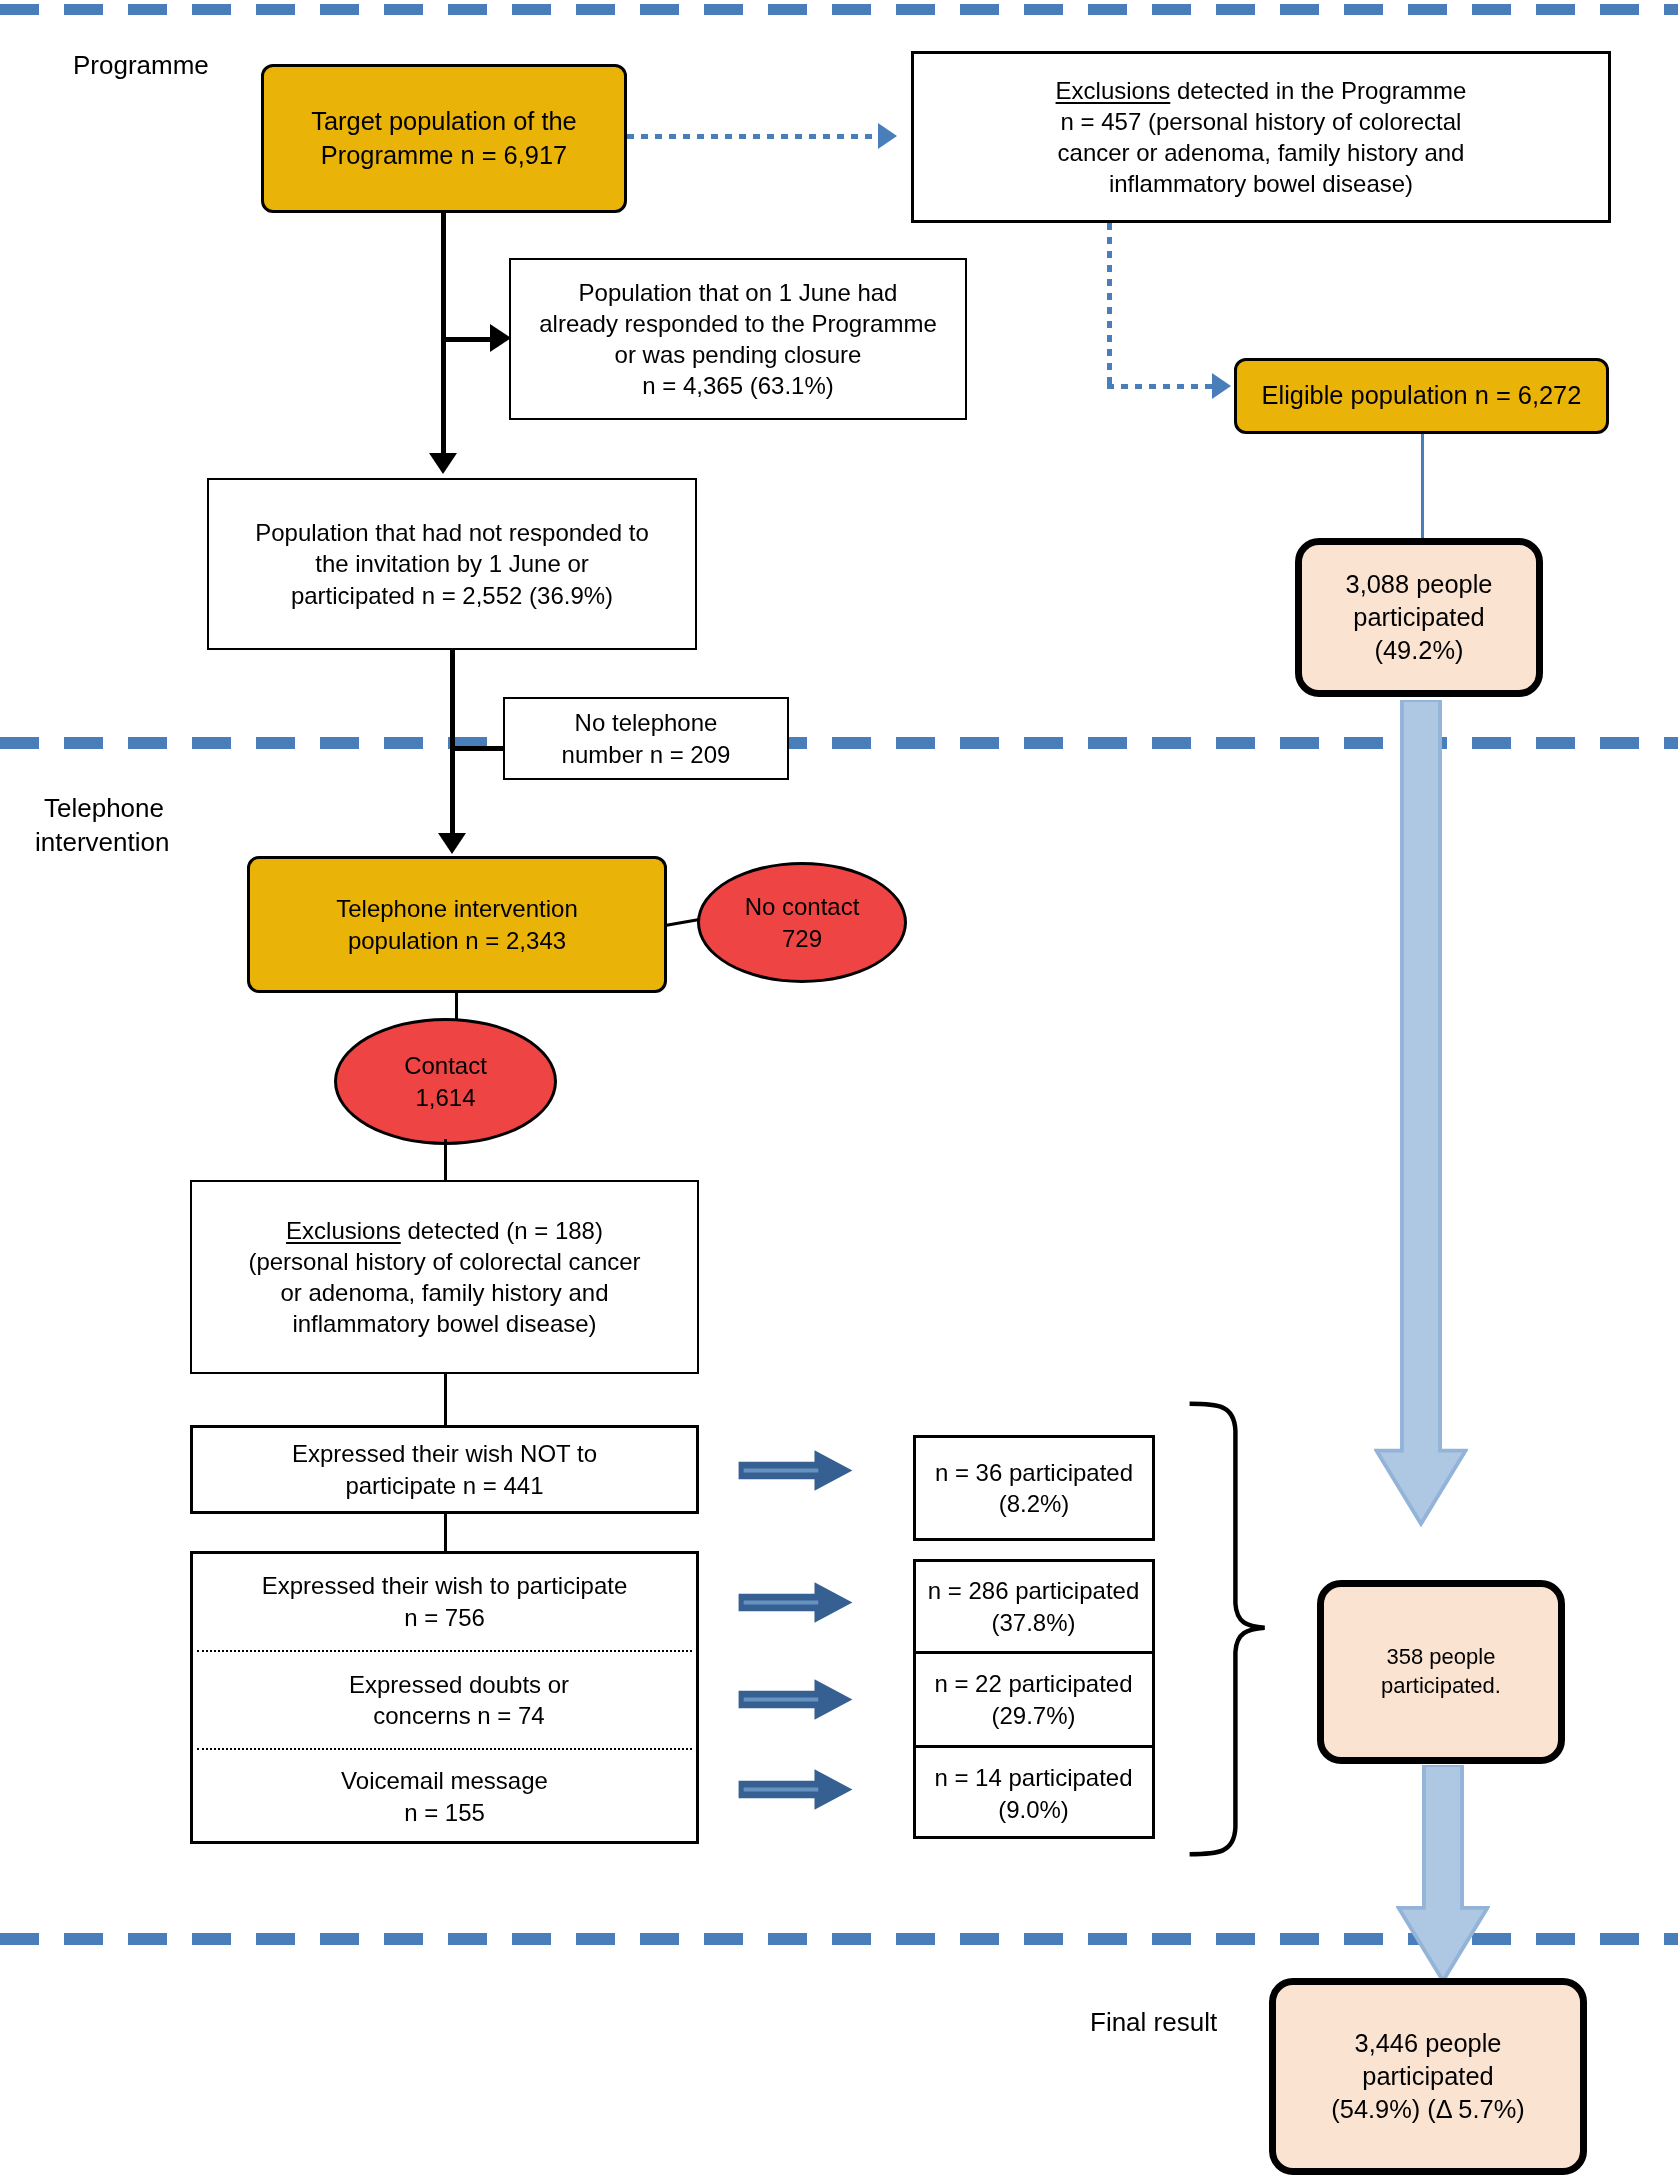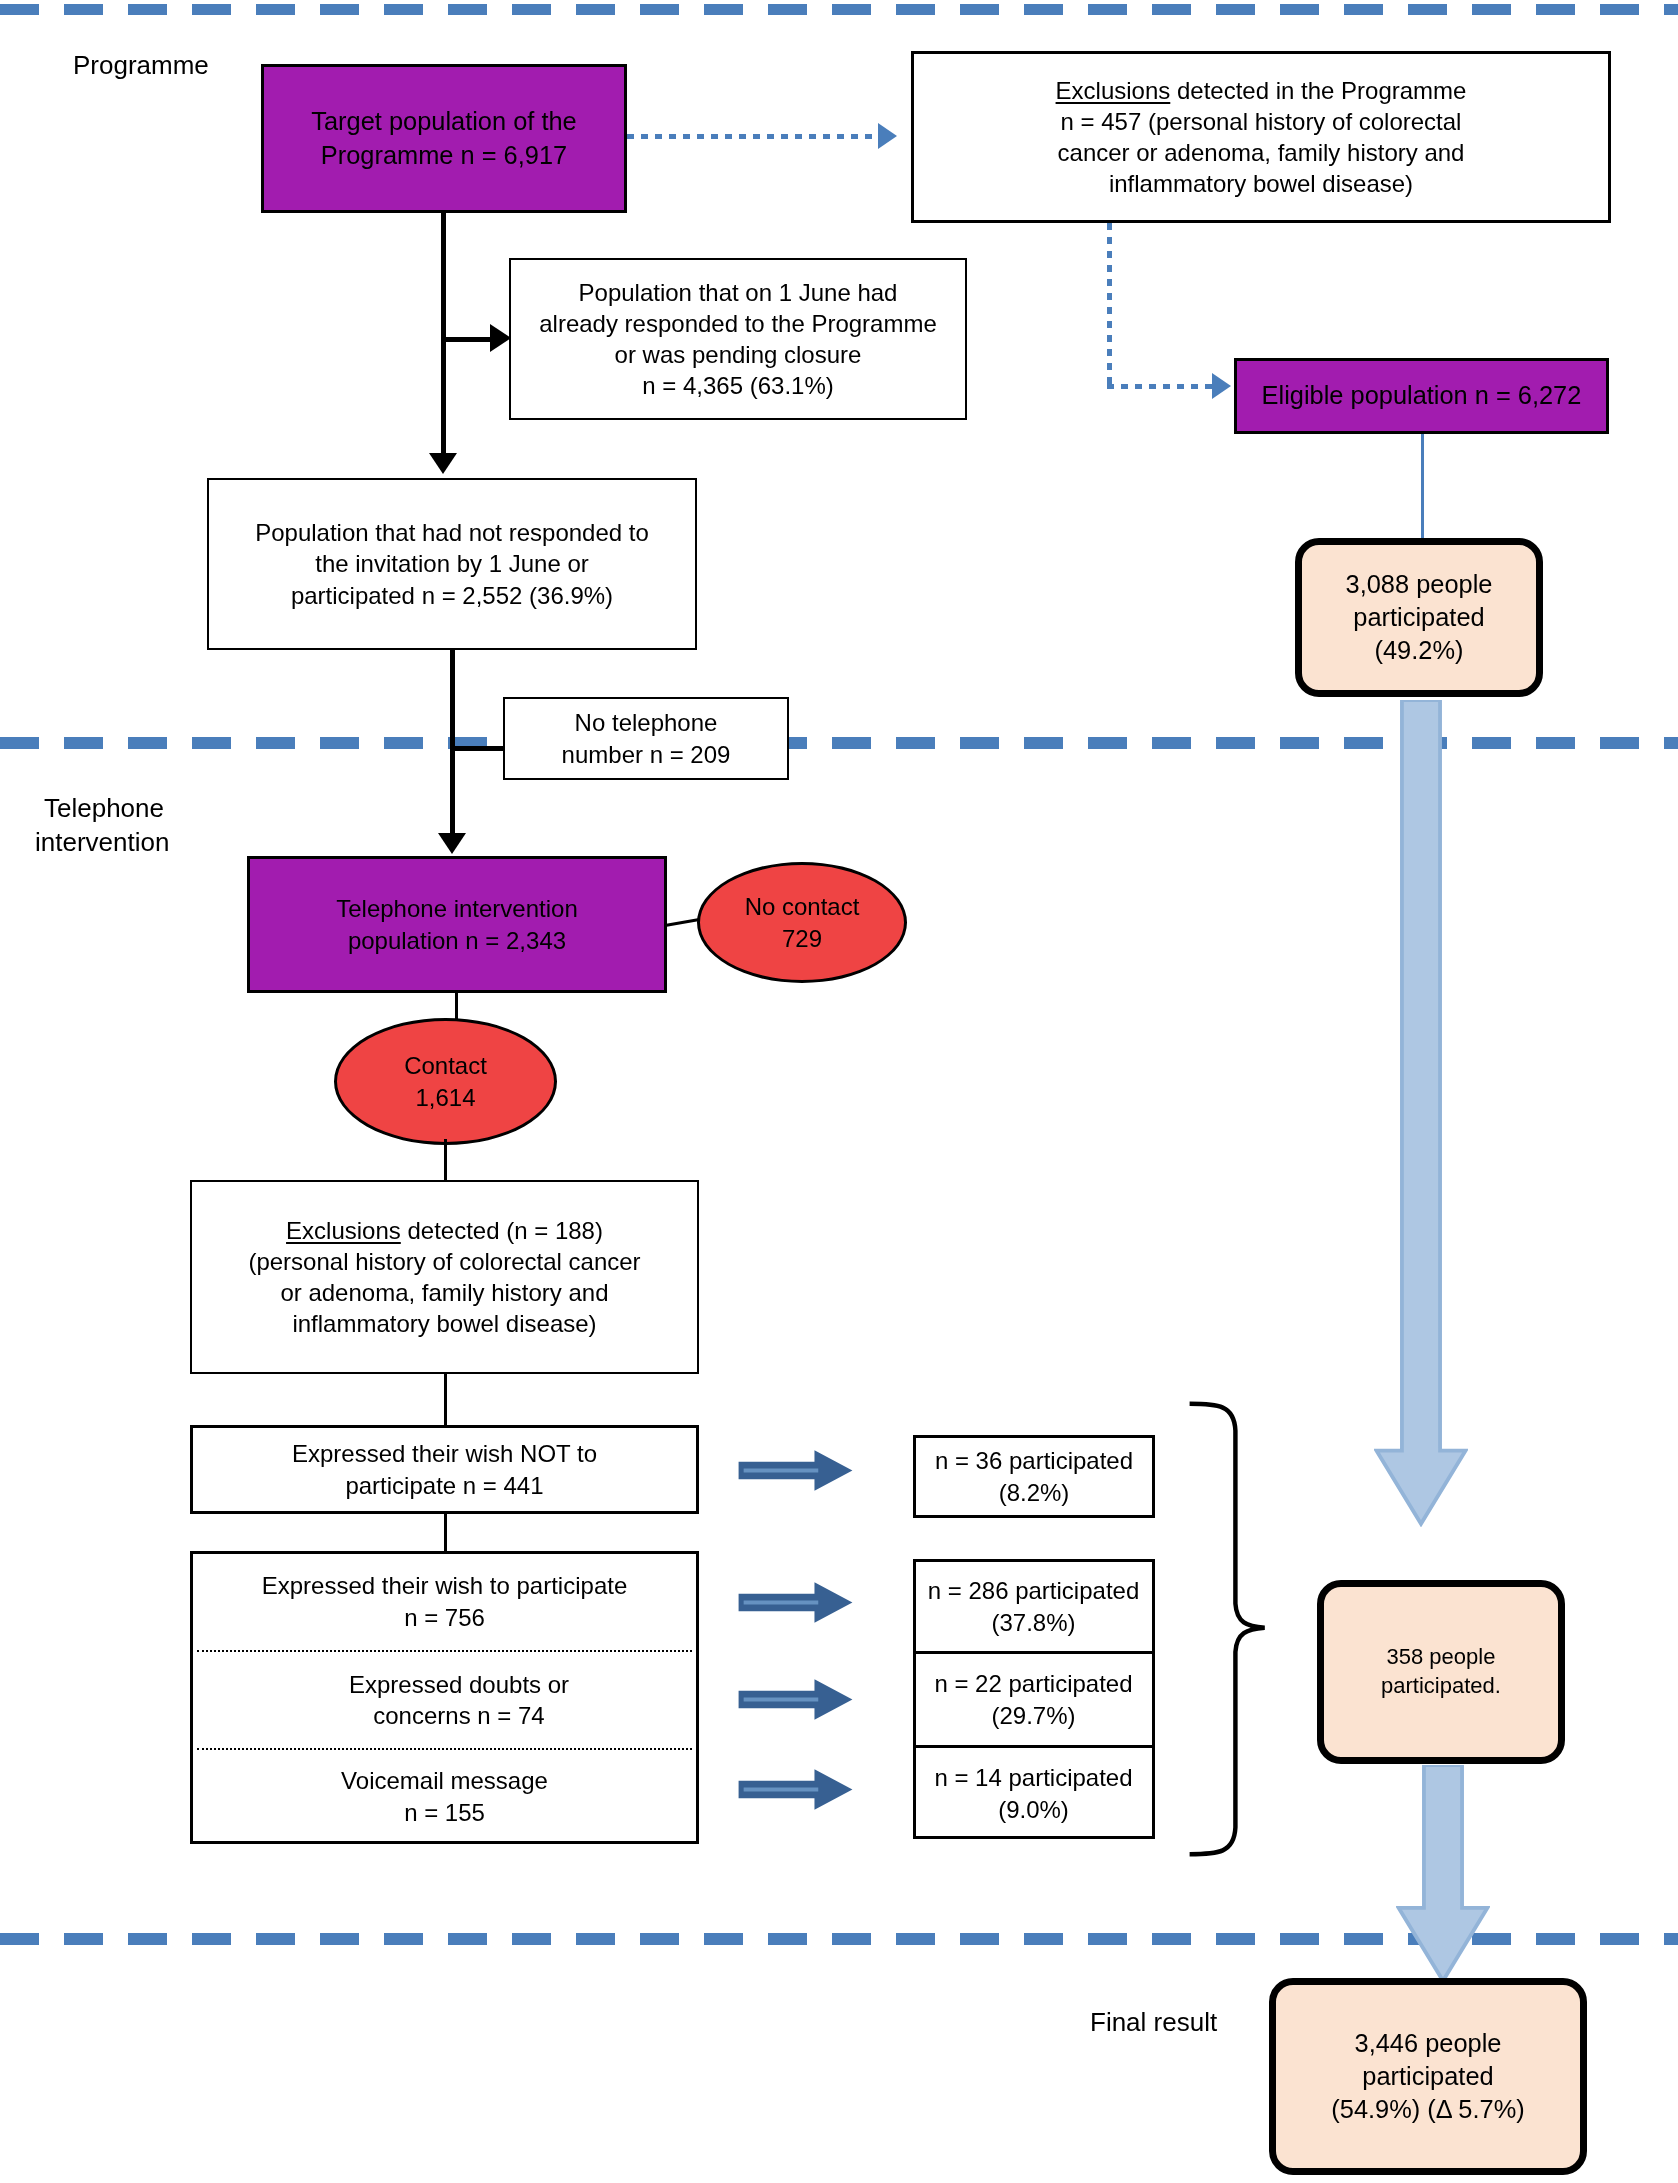--- a/index.html
+++ b/index.html
@@ -3,21 +3,21 @@
 <meta charset="utf-8">
 <style>
   html,body{margin:0;padding:0;background:#ffffff;}
   body{font-family:"Liberation Sans","DejaVu Sans",sans-serif;}
   #stage{position:relative;width:1679px;height:2183px;background:#fff;overflow:hidden;}
 
   
   .node{position:absolute;box-sizing:border-box;display:flex;align-items:center;
         justify-content:center;text-align:center;color:#000;line-height:1.30;}
   .box{border:3.2px solid #000;background:#fff;}
-  .box-grey{background:#a21caf;}
+  .box-grey{background:#eab308;border-radius:12px;}
   .box-thin{border-width:2.5px;}
   .box-round{border:7.6px solid #000;border-radius:24px;background:#fbe3d1;}
   .ellipse{border:3.2px solid #000;border-radius:50%;background:#ef4444;}
   .plain{background:transparent;border:none;}
 
   .t{display:block;padding:0 9px;}
   .u{text-decoration:underline;text-underline-offset:2.5px;}
 
   
   .ln{position:absolute;background:#000;}
@@ -196,21 +196,21 @@
   </svg>
   <svg class="blockarrow-r" style="left:738px;top:1678px;" width="115" height="43" viewBox="0 0 180 68">
     <path d="M0 20 L120 20 L120 2 L180 34 L120 66 L120 48 L0 48 Z" fill="#376092"></path>
     <path d="M8 31 L126 31 L126 37 L8 37 Z" fill="#6f9bc9" opacity="0.85"></path>
   </svg>
   <svg class="blockarrow-r" style="left:738px;top:1768px;" width="115" height="43" viewBox="0 0 180 68">
     <path d="M0 20 L120 20 L120 2 L180 34 L120 66 L120 48 L0 48 Z" fill="#376092"></path>
     <path d="M8 31 L126 31 L126 37 L8 37 Z" fill="#6f9bc9" opacity="0.85"></path>
   </svg>
 
-  <div class="node box" style="left:913px;top:1435px;width:242px;height:83px;font-size:24px;flex-direction:column;">
+  <div class="node box" style="left:913px;top:1435px;width:242px;height:106px;font-size:24px;flex-direction:column;">
     <span class="t">n = 36 participated</span>
     <span class="t">(8.2%)</span>
   </div>
 
   <div class="node box" style="left:913px;top:1559px;width:242px;height:280px;display:block;padding:0;"></div>
 
   <div class="node plain" style="left:916px;top:1562px;width:235px;height:89px;font-size:24px;flex-direction:column;">
     <span class="t">n = 286 participated</span>
     <span class="t">(37.8%)</span>
   </div>

